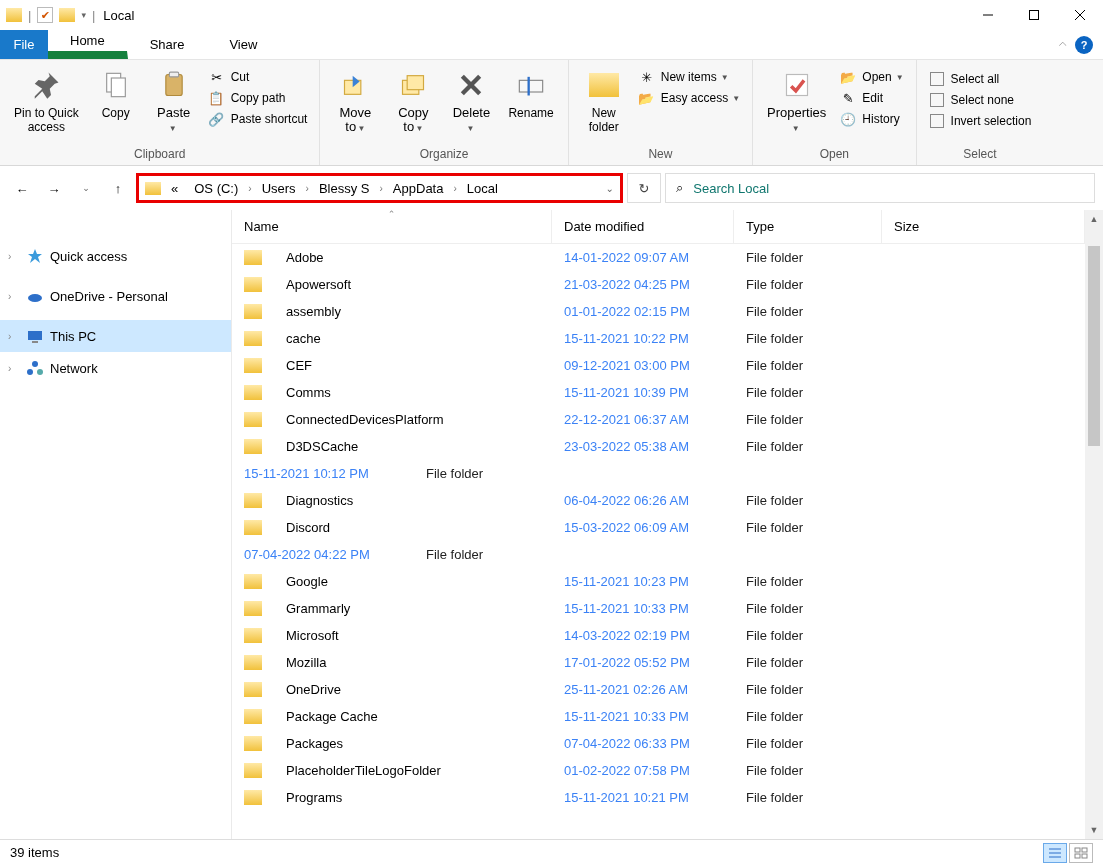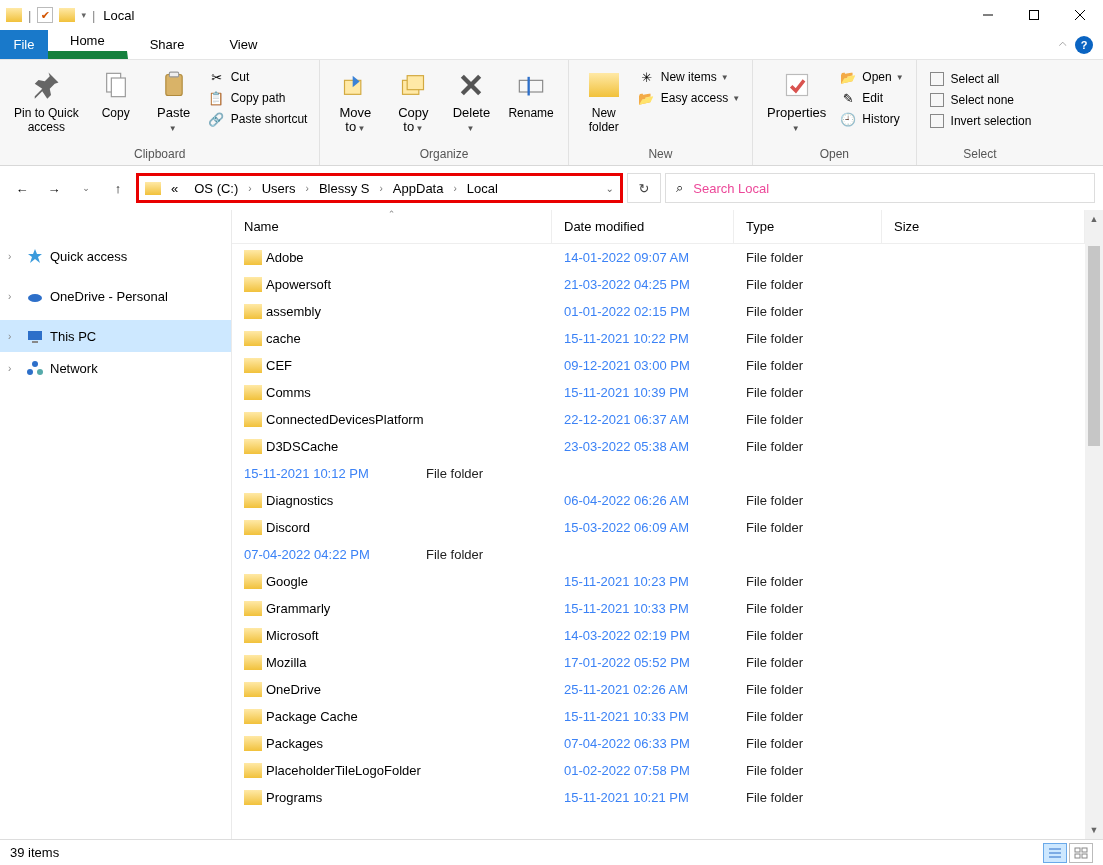--- a/index.html
+++ b/index.html
@@ -51,21 +51,21 @@
 .cols{height:34px;display:flex;align-items:center;border-bottom:1px solid #eee;color:#1a56b0}
 .col{padding-left:12px;border-right:1px solid #eee;height:100%;display:flex;align-items:center}
 .col.name{width:320px;position:relative}
 .col.date{width:182px}
 .col.type{width:148px}
 .col.size{flex:1}
 .sortcaret{position:absolute;left:50%;top:-1px;transform:translateX(-50%);font-size:9px;color:#888}
 .rows{flex:1;overflow:hidden}
 .row{height:27px;display:flex;align-items:center}
 .row .c{padding-left:12px}
-.row .cn{width:320px;display:flex;align-items:center;gap:4px}
+.row .cn{width:320px;display:flex;align-items:center;gap:24px}
 .row .cd{width:182px;color:#3b82f6}
 .row .ct{width:148px;color:#222}
 .fic{width:18px;height:15px;background:linear-gradient(#ffe9a6,#f1c13b)}
 .scrollbar{width:18px;background:#f1f1f1;display:flex;flex-direction:column}
 .sbtn{height:18px;display:flex;align-items:center;justify-content:center;color:#666;font-size:9px}
 .sthumb{margin:1px 3px;background:#c6c6c6;height:200px;margin-top:18px}
 .status{height:26px;border-top:1px solid #ddd;display:flex;align-items:center;padding:0 10px;font-size:12px;color:#444}
 .status .views{margin-left:auto;display:flex;gap:2px}
 .viewbtn{width:24px;height:20px;border:1px solid #bbb;display:flex;align-items:center;justify-content:center}
 .viewbtn.active{background:#cde8ff;border-color:#6aa9e9}
@@ -315,21 +315,21 @@
         <span class="crumb">AppData</span>
         <span class="csep">›</span>
         <span class="crumb">Local</span>
       </span>
     <span style="flex:1"></span>
     <span style="font-size:10px;color:#666">⌄</span>
   </div>
   <div class="refresh">↻</div>
   <div class="search">
     <span>⌕</span>
-    <span style="color:#ec4899">Search Local</span>
+    <span style="color:#0f766e">Search Local</span>
   </div>
 </div>
 
 <div class="content">
   <div class="tree" id="tree">
       <div class="titem">
         <span class="texp">›</span>
   <span class="tic">
           <svg width="18" height="16" viewBox="0 0 18 16">
             <path fill="#3b9bdc" d="M9 1l2 5h5l-4 3 2 6-5-4-5 4 2-6-4-3h5z"></path>

